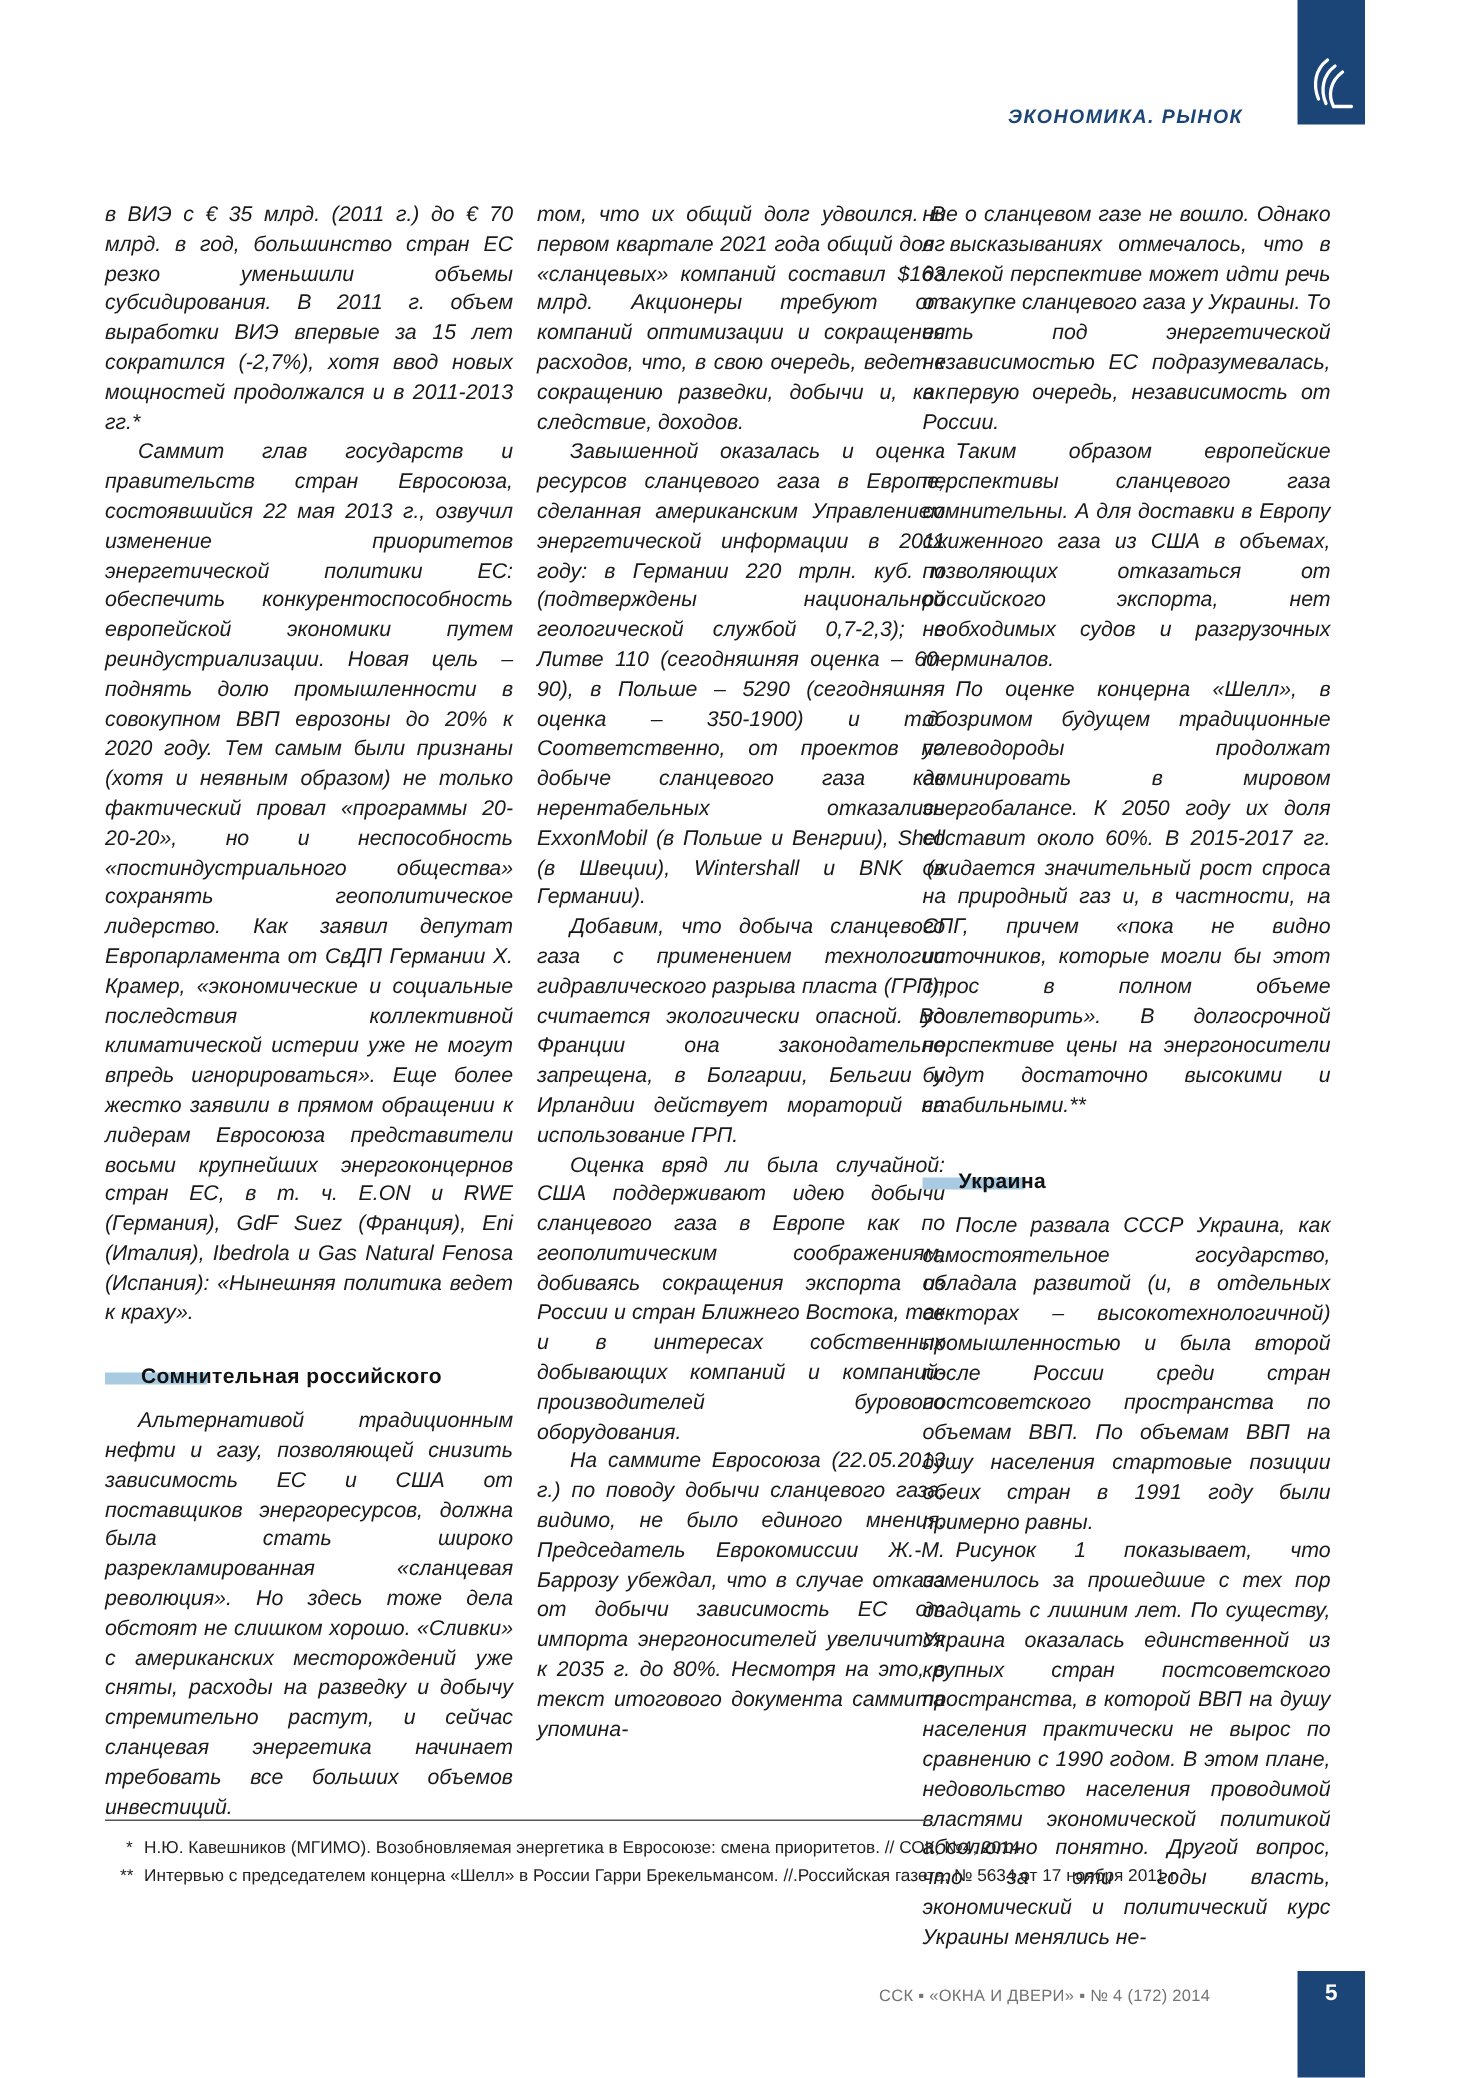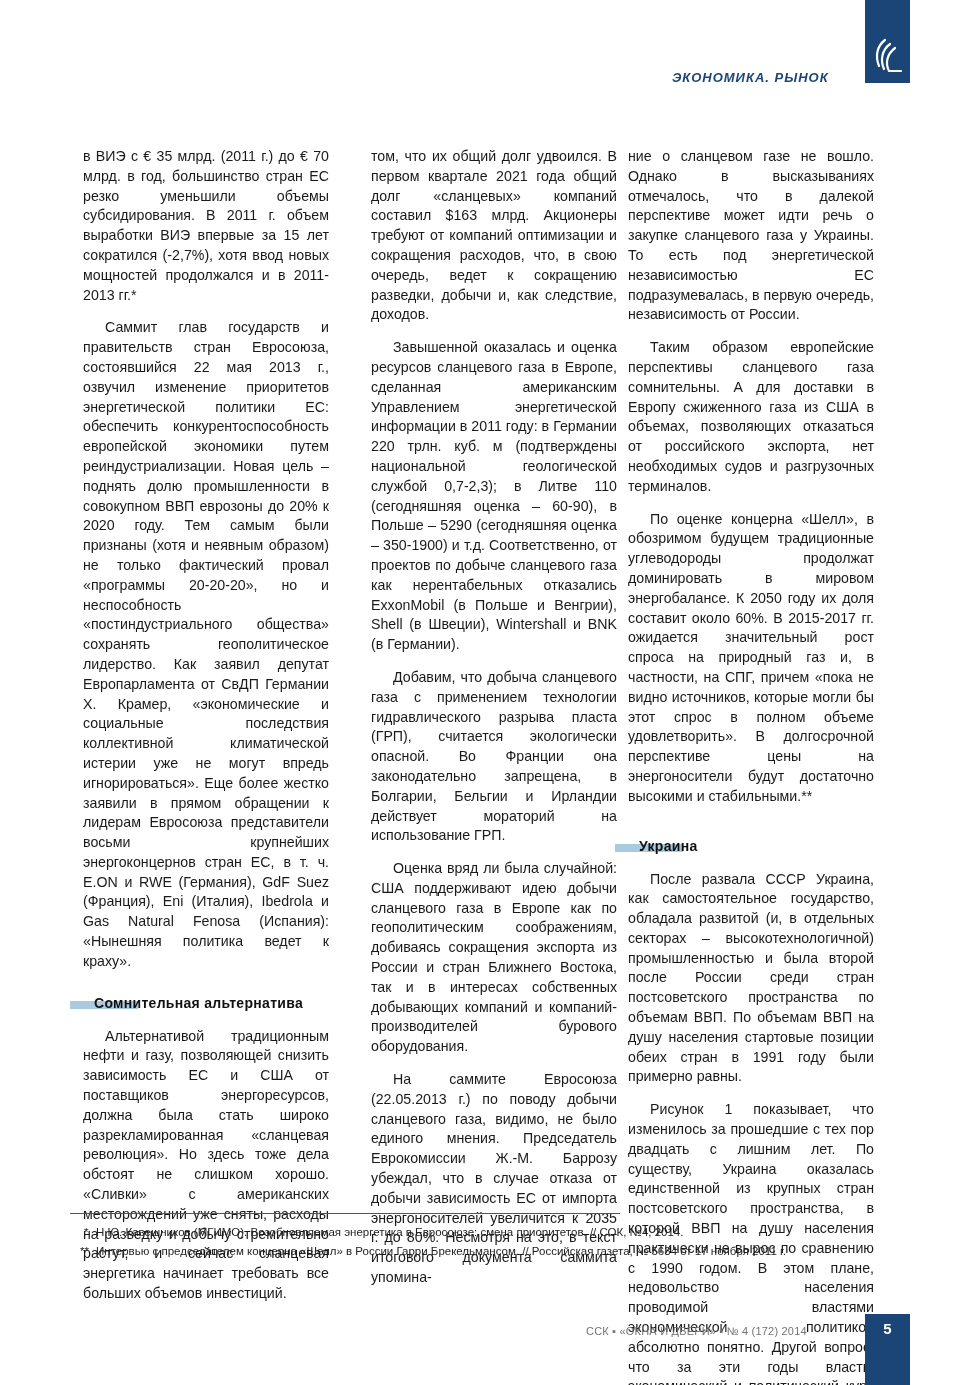--- a/index.html
+++ b/index.html
@@ -9,21 +9,21 @@
     .top-tab { position: absolute; left: 865px; top: 0; width: 45px; height: 83px; background: #1b4577; }
     .top-tab svg { position: absolute; left: 6px; top: 36px; }
     .section-title { position: absolute; left: 672px; top: 70px; font-size: 13px; font-weight: bold;
                      letter-spacing: 1px; color: #1b4577; font-style: italic; }
 
     .col { position: absolute; top: 134px; width: 272px; font-size: 14.2px; line-height: 19.8px;
            text-align: justify; }
     .col.c1 { left: 70px; }
     .col.c2 { left: 358px; }
     .col.c3 { left: 615px; }
-    .col p { margin: 13px; text-indent: 0; }
+    .col p { margin: 0; text-indent: 0; font-style: italic; }
     .col p.ind { text-indent: 22px; }
 
     .subhead { position: relative; height: 20px; margin: 22px 0 10px 0; }
     .subhead .bar { position: absolute; left: 0; top: 7px; width: 68px; height: 8px; background: #a9cbe2; }
     .subhead .txt { position: absolute; left: 24px; top: 0; font-weight: bold; font-size: 14px;
                     color: #111; letter-spacing: 0.3px; }
 
     .fn-rule { position: absolute; left: 70px; top: 1213px; width: 550px; height: 1px; background: #555; }
     .footnote { position: absolute; left: 96px; font-size: 11.5px; color: #222; white-space: nowrap; }
     .footnote .mark { position: absolute; left: -12px; }
@@ -48,21 +48,21 @@
     </g>
   </svg>
 </div>
 <div class="section-title">ЭКОНОМИКА. РЫНОК</div>
 
 <div class="col c1">
   <p>в ВИЭ с € 35 млрд. (2011 г.) до € 70 млрд. в год, большинство стран ЕС резко уменьшили объемы субсидирования. В 2011 г. объем выработки ВИЭ впервые за 15 лет сократился (-2,7%), хотя ввод новых мощностей продолжался и в 2011-2013 гг.*</p>
   <p class="ind">Саммит глав государств и правительств стран Евросоюза, состоявшийся 22 мая 2013 г., озвучил изменение приоритетов энергетической политики ЕС: обеспечить конкурентоспособность европейской экономики путем реиндустриализации. Новая цель – поднять долю промышленности в совокупном ВВП еврозоны до 20% к 2020 году. Тем самым были признаны (хотя и неявным образом) не только фактический провал «программы 20-20-20», но и неспособность «постиндустриального общества» сохранять геополитическое лидерство. Как заявил депутат Европарламента от СвДП Германии Х. Крамер, «экономические и социальные последствия коллективной климатической истерии уже не могут впредь игнорироваться». Еще более жестко заявили в прямом обращении к лидерам Евросоюза представители восьми крупнейших энергоконцернов стран ЕС, в т. ч. E.ON и RWE (Германия), GdF Suez (Франция), Eni (Италия), Ibedrola и Gas Natural Fenosa (Испания): «Нынешняя политика ведет к краху».</p>
   <div class="subhead">
     <span class="bar"></span>
-    <span class="txt">Сомнительная альтернатива</span>
+    <span class="txt">Сомнительная российского</span>
   </div>
   <p class="ind">Альтернативой традиционным нефти и газу, позволяющей снизить зависимость ЕС и США от поставщиков энергоресурсов, должна была стать широко разрекламированная «сланцевая революция». Но здесь тоже дела обстоят не слишком хорошо. «Сливки» с американских месторождений уже сняты, расходы на разведку и добычу стремительно растут, и сейчас сланцевая энергетика начинает требовать все больших объемов инвестиций.</p>
 </div>
 
 <div class="col c2">
   <p>том, что их общий долг удвоился. В первом квартале 2021 года общий долг «сланцевых» компаний составил $163 млрд. Акционеры требуют от компаний оптимизации и сокращения расходов, что, в свою очередь, ведет к сокращению разведки, добычи и, как следствие, доходов.</p>
   <p class="ind">Завышенной оказалась и оценка ресурсов сланцевого газа в Европе, сделанная американским Управлением энергетической информации в 2011 году: в Германии 220 трлн. куб. м (подтверждены национальной геологической службой 0,7-2,3); в Литве 110 (сегодняшняя оценка – 60-90), в Польше – 5290 (сегодняшняя оценка – 350-1900) и т.д. Соответственно, от проектов по добыче сланцевого газа как нерентабельных отказались ExxonMobil (в Польше и Венгрии), Shell (в Швеции), Wintershall и BNK (в Германии).</p>
   <p class="ind">Добавим, что добыча сланцевого газа с применением технологии гидравлического разрыва пласта (ГРП), считается экологически опасной. Во Франции она законодательно запрещена, в Болгарии, Бельгии и Ирландии действует мораторий на использование ГРП.</p>
   <p class="ind">Оценка вряд ли была случайной: США поддерживают идею добычи сланцевого газа в Европе как по геополитическим соображениям, добиваясь сокращения экспорта из России и стран Ближнего Востока, так и в интересах собственных добывающих компаний и компаний-производителей бурового оборудования.</p>
   <p class="ind">На саммите Евросоюза (22.05.2013 г.) по поводу добычи сланцевого газа, видимо, не было единого мнения. Председатель Еврокомиссии Ж.-М. Баррозу убеждал, что в случае отказа от добычи зависимость ЕС от импорта энергоносителей увеличится к 2035 г. до 80%. Несмотря на это, в текст итогового документа саммита упомина-</p>

